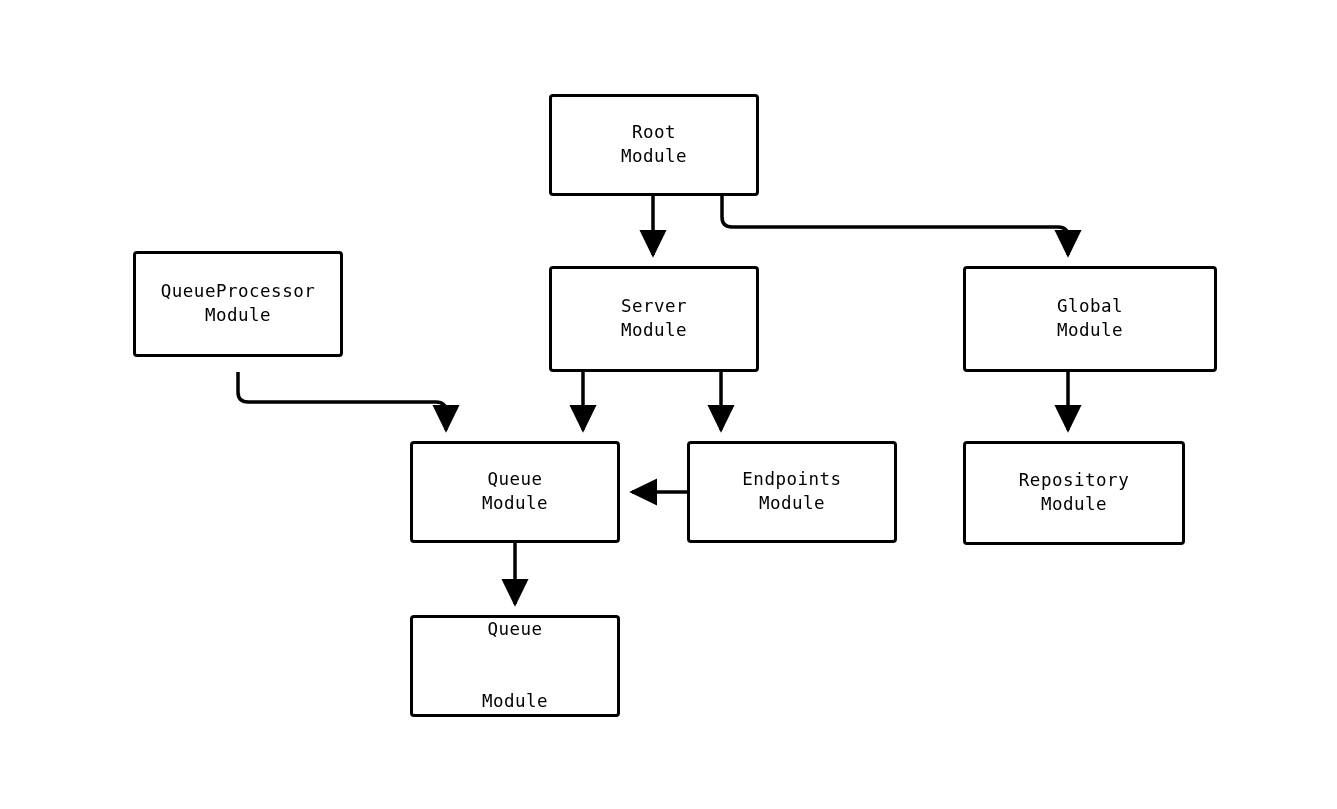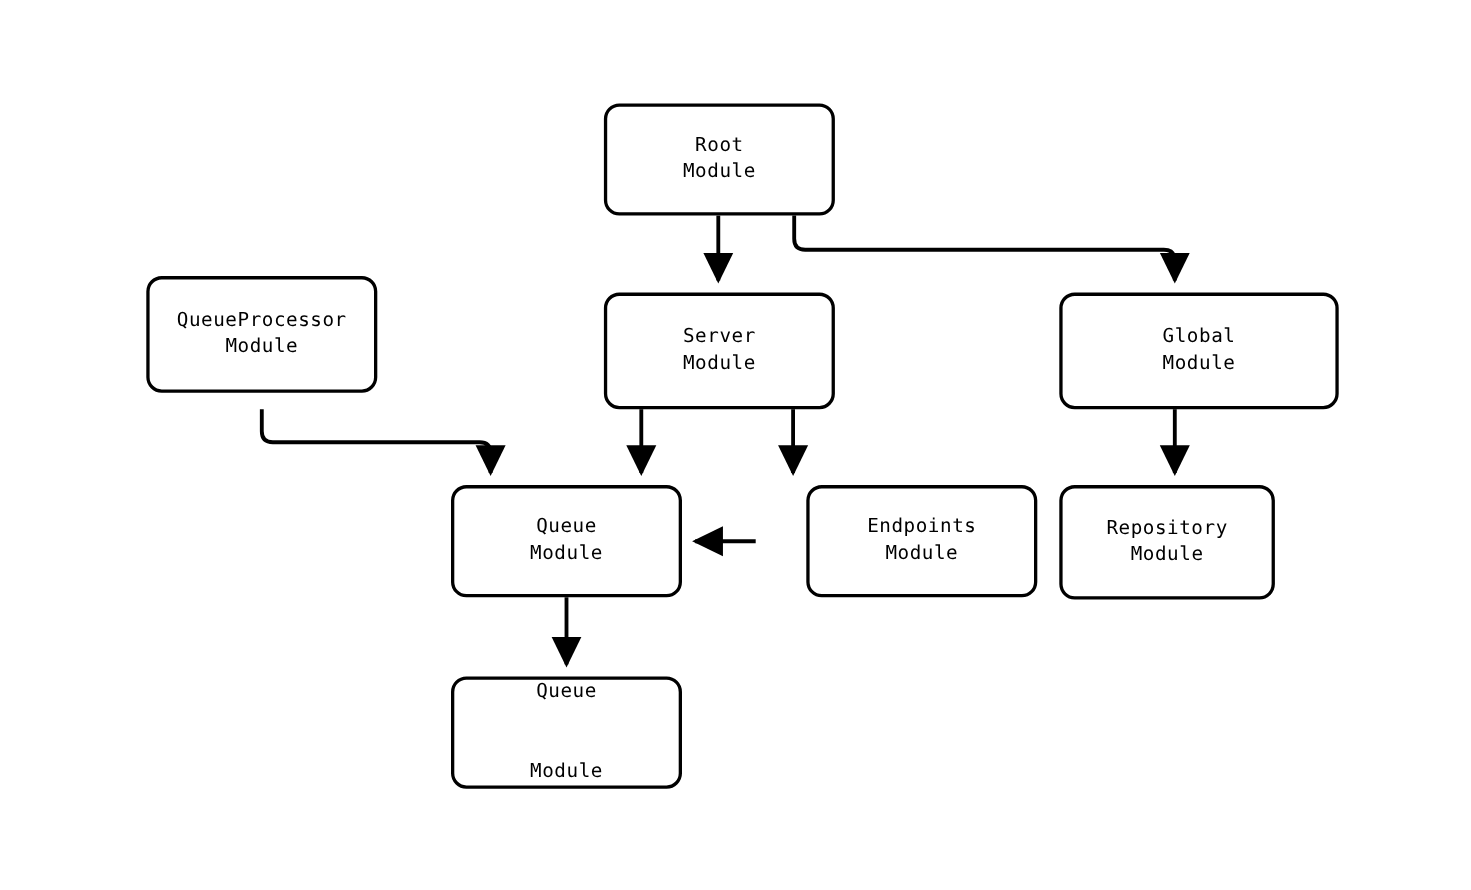--- a/index.html
+++ b/index.html
@@ -21,21 +21,21 @@
     top: 0;
     width: 1337px;
     height: 809px;
     pointer-events: none;
   }
   .node {
     position: absolute;
     box-sizing: border-box;
     background: #ffffff;
     border: 3.5px solid #000000;
-    border-radius: 14px;
+    border-radius: 4px;
     display: flex;
     flex-direction: column;
     align-items: center;
     justify-content: center;
     text-align: center;
     color: #000000;
     font-size: 17.5px;
     line-height: 1.35;
     letter-spacing: 0.5px;
     z-index: 2;
@@ -91,26 +91,26 @@
   <div class="node" style="left:963px; top:266px; width:254px; height:106px;">
     <span class="ln">Global</span>
     <span class="ln">Module</span>
   </div>
 
   <div class="node" style="left:410px; top:441px; width:210px; height:102px;">
     <span class="ln">Queue</span>
     <span class="ln">Module</span>
   </div>
 
-  <div class="node" style="left:687px; top:441px; width:210px; height:102px;margin-left:46px;">
+  <div class="node" style="left:687px; top:441px; width:210px; height:102px;">
     <span class="ln">Endpoints</span>
     <span class="ln">Module</span>
   </div>
 
-  <div class="node" style="left:963px; top:441px; width:196px; height:104px;">
+  <div class="node" style="left:963px; top:441px; width:222px; height:104px;">
     <span class="ln">Repository</span>
     <span class="ln">Module</span>
   </div>
 
   <div class="node" style="left:410px; top:615px; width:210px; height:102px;justify-content:space-between;">
     <span class="ln">Queue</span>
     <span class="ln">Module</span>
   </div>
 
 </div>

